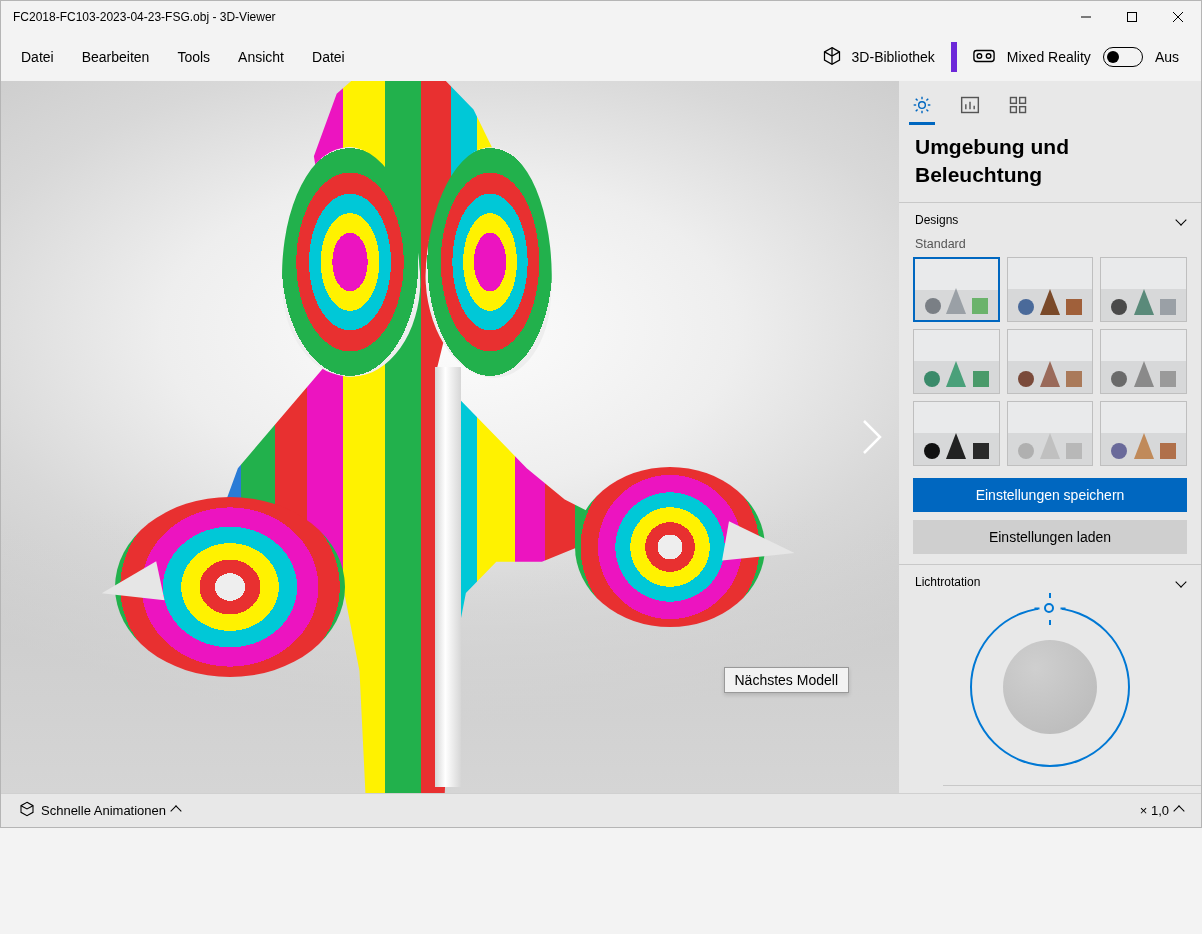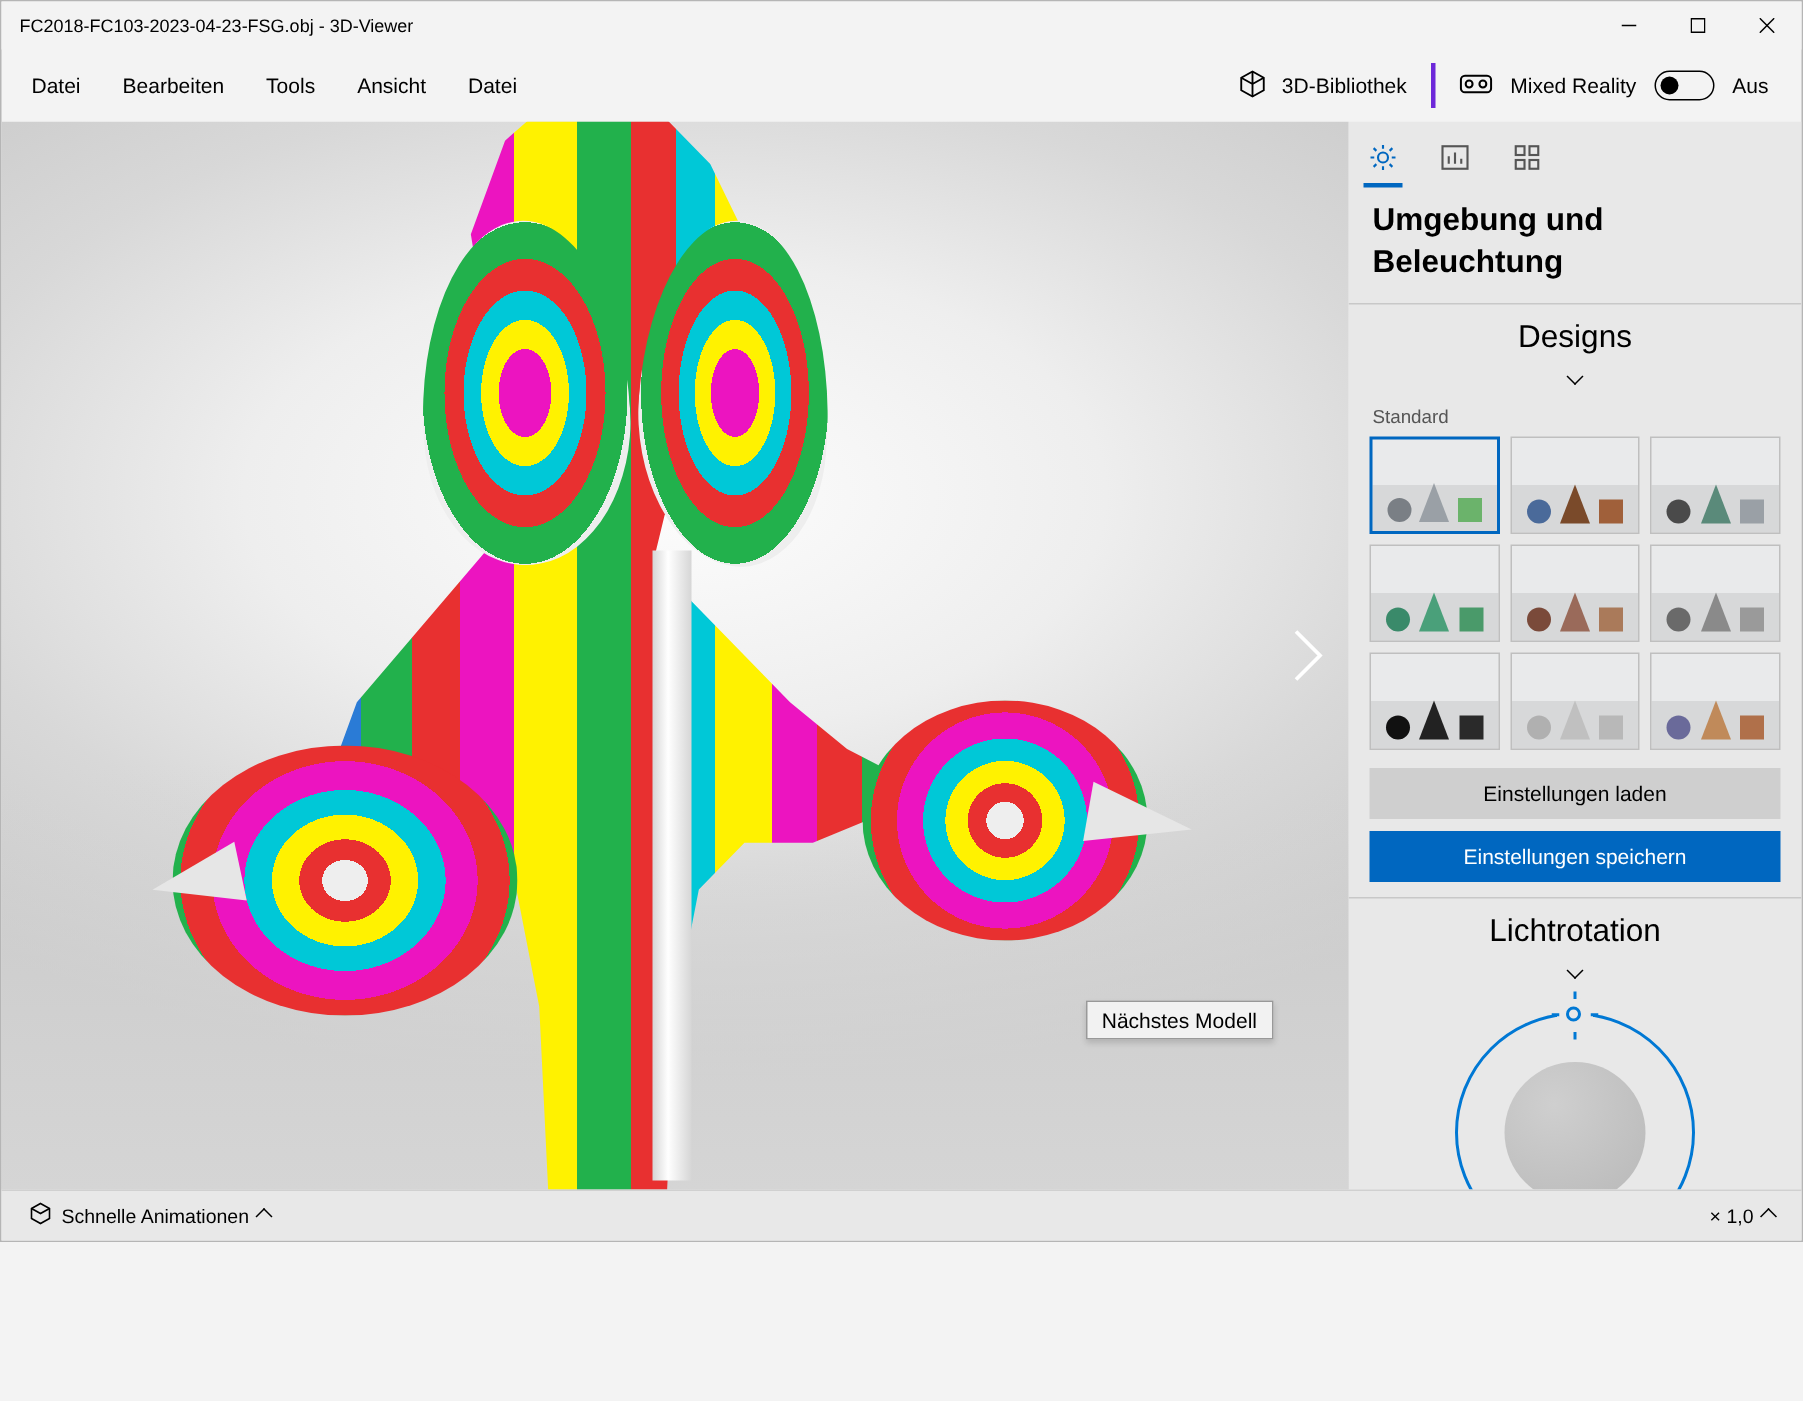--- a/index.html
+++ b/index.html
@@ -6,36 +6,36 @@
   html,body { width: 1202px; height: 934px; overflow: hidden; background: #f3f3f3; }
   .window { width: 1202px; height: 828px; background: #f3f3f3; display: flex; flex-direction: column; border: 1px solid #b5b5b5; }
   .titlebar { height: 32px; display: flex; align-items: center; background: #f3f3f3; }
   .title { font-size: 12px; padding-left: 12px; color: #000; flex:1; }
   .winbtn { width: 46px; height: 32px; display:flex; align-items:center; justify-content:center; }
   .winbtn svg { width:10px; height:10px; }
   .menubar { height: 48px; display:flex; align-items:center; padding: 0 6px; gap:0;justify-content:space-between; }
   .menuitem { padding: 6px 14px; font-size:14px; }
   .menuflex { flex:1; }
   .lib { display:flex; align-items:center; gap:10px; padding:0 16px; font-size:14px; }
-  .mr { display:flex; align-items:center; gap:12px; padding:0 16px; font-size:14px; border-left:3px solid #6d28d9; height:30px;}
+  .mr { display:flex; align-items:center; gap:12px; padding:0 16px; font-size:14px; border-left:6px solid #6d28d9; height:30px;}
   .toggle { width:40px; height:20px; border:1px solid #000; border-radius:10px; position:relative; }
   .toggle::after{content:"";position:absolute;width:12px;height:12px;border-radius:50%;background:#000;left:3px;top:3px;}
   .content { flex:1; display:flex; overflow:hidden; }
   .viewport { flex:1; position:relative; background: radial-gradient(ellipse 80% 55% at 50% 35%, #fdfdfd 0%, #eeeeee 40%, #d8d8d8 70%, #c9c9c9 100%); overflow:hidden;}
   .floor { position:absolute; left:0; right:0; bottom:0; height:40%; background:linear-gradient(to bottom, rgba(255,255,255,0) 0%, #d5d5d5 100%);}
   .tooltip { position:absolute; right:50px; bottom:100px; background:#f2f2f2; border:1px solid #999; padding:4px 10px; font-size:14px; box-shadow:0 2px 4px rgba(0,0,0,0.15);}
   .navbtn { position:absolute; right:12px; top:50%; transform:translateY(-50%); width:30px; height:60px; display:flex; align-items:center; justify-content:center; color:#fff;}
   .sidebar { width:302px; background:#e8e8e8; display:flex; flex-direction:column; overflow:hidden;}
   .tabs { display:flex; padding:10px 12px 0 12px; gap:26px; }
   .tab { width:22px; height:28px; display:flex; align-items:center; justify-content:center; color:#555; position:relative;}
   .tab.active{color:#0067c0;}
   .tab.active::after{content:"";position:absolute;left:-2px;right:-2px;bottom:-6px;height:3px;background:#0067c0;}
   .sidehdr { font-size:21px; font-weight:600; padding:14px 16px 12px 16px; line-height:1.35;}
   .section { border-top:1px solid #c8c8c8; }
-  .sectitle { display:flex; align-items:center; justify-content:space-between; padding:10px 16px; font-size:21px;flex-direction:column; }
+  .sectitle { display:flex; align-items:center; justify-content:space-between; padding:10px 16px; font-size:12px; }
   .subt { font-size:12.5px; color:#555; padding:0 16px 6px 16px;}
   .tgrid { display:grid; grid-template-columns:repeat(3,1fr); gap:7px; padding:0 14px 12px 14px; }
   .thumb { aspect-ratio: 80/60; background:linear-gradient(to bottom,#e9eaeb 50%, #d7d8d9 50%); border:1px solid #bfbfbf; position:relative; display:flex; align-items:flex-end; justify-content:center; padding-bottom:6px;}
   .thumb.sel { border:2px solid #0067c0; }
   .cone { width:0;height:0;border-left:10px solid transparent;border-right:10px solid transparent;border-bottom:26px solid #888; position:relative; z-index:2;}
   .ball { width:16px;height:16px;border-radius:50%;background:#666;position:absolute; left:10px; bottom:6px;}
   .cube { width:16px;height:16px;background:#555;position:absolute; right:10px; bottom:6px;}
   .btnrow { padding: 0 14px 10px 14px; display:flex; flex-direction:column; gap:8px;}
   .pbtn { height:34px; border:none; font-size:14px; cursor:pointer;}
   .primary{background:#0067c0;color:#fff;}
@@ -260,22 +260,22 @@
               <div class="cone" style="border-bottom-color:#c0c0c0"></div>
               <div class="cube" style="background:#b8b8b8"></div>
             </div>
             <div class="thumb">
               <div class="ball" style="background:#6a6a9a"></div>
               <div class="cone" style="border-bottom-color:#c08a5a"></div>
               <div class="cube" style="background:#b0704a"></div>
             </div>
           </div>
         <div class="btnrow">
+          <button class="pbtn primary">Einstellungen speichern</button>
           <button class="pbtn secondary">Einstellungen laden</button>
-          <button class="pbtn primary">Einstellungen speichern</button>
         </div>
       </div>
 
       <div class="section">
         <div class="sectitle">
           <span>Lichtrotation</span>
           <span class="chev chevd"></span>
         </div>
         <div class="lightctrl">
           <div class="ring">

